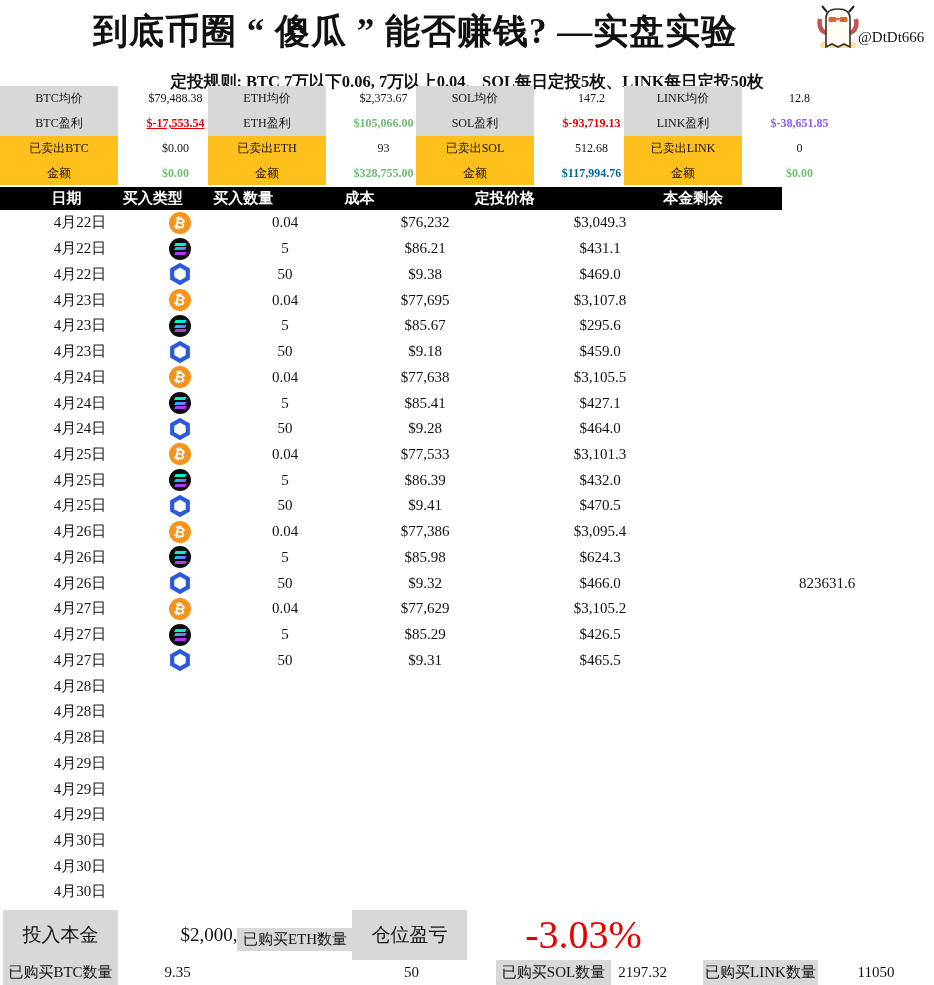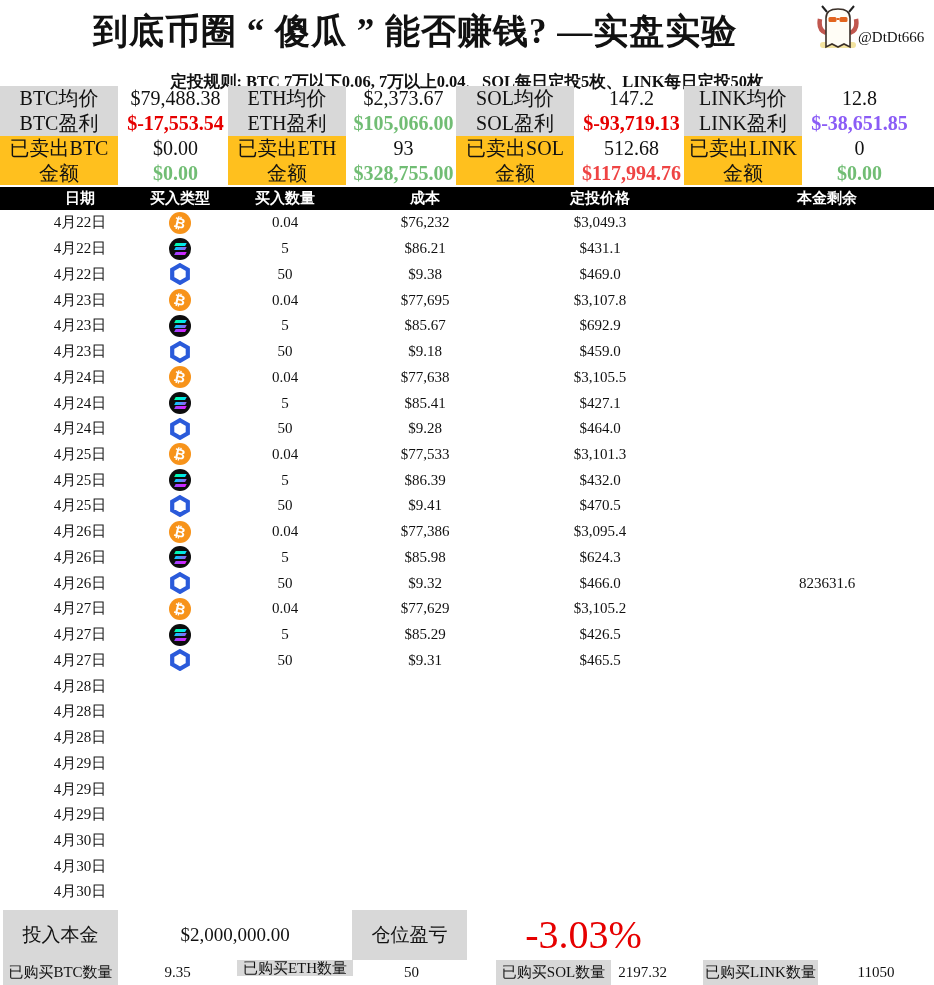--- a/index.html
+++ b/index.html
@@ -9,31 +9,31 @@
   
   .title{position:absolute;top:8px;left:0;width:830px;text-align:center;
          font-size:35px;font-weight:bold;letter-spacing:1px;white-space:nowrap;}
   .avatar{position:absolute;top:3px;left:817px;}
   .handle{position:absolute;top:29px;left:858px;font-size:15px;}
   .rules{position:absolute;top:71px;left:0;width:934px;text-align:center;
          font-size:16.5px;font-weight:bold;}
 
   
   .stats{position:absolute;top:86px;left:0;width:934px;height:99px;display:flex;}
-  .stat-group{width:228px;display:grid;grid-template-columns:118px 115px;
-              grid-template-rows:25px 25px 49px;font-size:20px;}
+  .stat-group{width:208px;display:grid;grid-template-columns:118px 115px;
+              grid-template-rows:25px 25px 49px;font-size:12px;}
   .s-label,.s-value{display:flex;align-items:center;justify-content:center;white-space:nowrap;}
   .s-label.gray{background:var(--gray);}
   .s-label.yellow{background:var(--yellow);flex-direction:column;font-weight:normal;}
   .s-value.two{flex-direction:column;}
   .s-label.yellow div,.s-value.two div{height:24.5px;line-height:24.5px;}
   .bold{font-weight:bold;}
 
   
-  .thead{position:absolute;top:187px;left:0;width:934px;height:23px;background:#000;
+  .thead{position:absolute;top:187px;left:0;width:782px;height:23px;background:#000;
          color:#fff;display:flex;font-weight:bold;font-size:15px;}
   .tbody{position:absolute;top:210px;left:0;width:934px;}
   .trow{display:flex;height:25.74px;font-size:15px;}
   .c,.hc{display:flex;align-items:center;justify-content:center;white-space:nowrap;overflow:visible;}
   .w-date{width:160px;}.w-type{width:40px;}.w-qty{width:170px;}
   .w-cost{width:110px;}.w-price{width:240px;}.w-remain{width:214px;}
 
   
   .coin{width:22px;height:22px;border-radius:50%;display:flex;align-items:center;justify-content:center;}
   .coin-btc{background:var(--btc);color:#fff;font-weight:bold;font-size:14px;
@@ -71,21 +71,21 @@
     </svg>
   </div>
   <div class="handle">@DtDt666</div>
   <div class="rules">定投规则: BTC 7万以下0.06, 7万以上0.04、SOL每日定投5枚、LINK每日定投50枚</div>
 
   <div class="stats">
     <div class="stat-group">
       <div class="s-label gray">BTC均价</div>
       <div class="s-value">$79,488.38</div>
       <div class="s-label gray">BTC盈利</div>
-      <div class="s-value bold" style="color: rgb(230, 0, 0);">$-17,553.54</div>
+      <div class="s-value bold" style="color: rgb(230, 0, 0); text-decoration: underline;">$-17,553.54</div>
       <div class="s-label yellow">
         <div>已卖出BTC</div>
           <div>金额</div>
       </div>
       <div class="s-value two">
         <div>$0.00</div>
         <div class="bold" style="color: rgb(113, 189, 116);">$0.00</div>
       </div>
     </div>
     <div class="stat-group">
@@ -106,21 +106,21 @@
       <div class="s-label gray">SOL均价</div>
       <div class="s-value">147.2</div>
       <div class="s-label gray">SOL盈利</div>
       <div class="s-value bold" style="color: rgb(230, 0, 0);">$-93,719.13</div>
       <div class="s-label yellow">
         <div>已卖出SOL</div>
           <div>金额</div>
       </div>
       <div class="s-value two">
         <div>512.68</div>
-        <div class="bold" style="color: #ef4444;">$117,994.76</div>
+        <div class="bold" style="color: #0369a1;">$117,994.76</div>
       </div>
     </div>
     <div class="stat-group">
       <div class="s-label gray">LINK均价</div>
       <div class="s-value">12.8</div>
       <div class="s-label gray">LINK盈利</div>
       <div class="s-value bold" style="color: #8b5cf6;">$-38,651.85</div>
       <div class="s-label yellow">
         <div>已卖出LINK</div>
           <div>金额</div>
@@ -200,21 +200,21 @@
       <div class="c w-date">4月23日</div>
       <div class="c w-type">
           <span class="coin coin-sol">
             <i></i>
             <i></i>
             <i></i>
           </span>
         </div>
       <div class="c w-qty">5</div>
       <div class="c w-cost">$85.67</div>
-      <div class="c w-price">$692.9</div>
+      <div class="c w-price">$295.6</div>
       <div class="c w-remain"></div>
     </div>
 
     <div class="trow">
       <div class="c w-date">4月23日</div>
       <div class="c w-type">
           <svg width="22" height="22" viewBox="0 0 22 22">
             <polygon points="11,2.2 18.8,6.7 18.8,15.3 11,19.8 3.2,15.3 3.2,6.7" fill="none" stroke="#2a5ada" stroke-width="4.2"></polygon>
           </svg>
         </div>
@@ -470,19 +470,19 @@
     </div>
   </div>
 
   <div class="abs graycell f-label" style="left:3px;top:910px;width:115px;height:50px;">投入本金</div>
   <div class="abs f-label" style="left:118px;top:910px;width:234px;height:50px;">$2,000,000.00</div>
   <div class="abs graycell f-label" style="left:352px;top:910px;width:115px;height:50px;">仓位盈亏</div>
   <div class="abs pnl-value" style="left: 467px; top: 908px; width: 233px; height: 52px; color: rgb(230, 0, 0);">-3.03%</div>
 
   <div class="abs graycell f-small" style="left:3px;top:960px;width:115px;height:25px;">已购买BTC数量</div>
   <div class="abs f-small" style="left:118px;top:960px;width:119px;height:25px;">9.35</div>
-  <div class="abs graycell f-small" style="left:237px;top:960px;width:116px;height:16px;">已购买ETH数量</div>
+  <div class="abs graycell f-small" style="left:237px;top:928px;width:116px;height:23px;">已购买ETH数量</div>
   <div class="abs f-small" style="left:353px;top:960px;width:117px;height:25px;">50</div>
   <div class="abs graycell f-small" style="left:496px;top:960px;width:115px;height:25px;">已购买SOL数量</div>
   <div class="abs f-small" style="left:585px;top:960px;width:115px;height:25px;">2197.32</div>
   <div class="abs graycell f-small" style="left:703px;top:960px;width:115px;height:25px;">已购买LINK数量</div>
   <div class="abs f-small" style="left:818px;top:960px;width:116px;height:25px;">11050</div>
 </div>
 
 </body></html>

